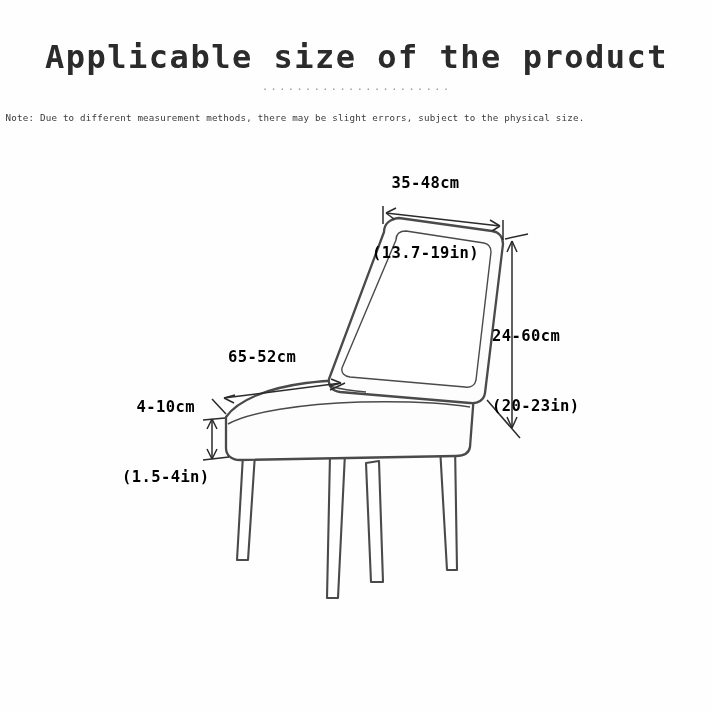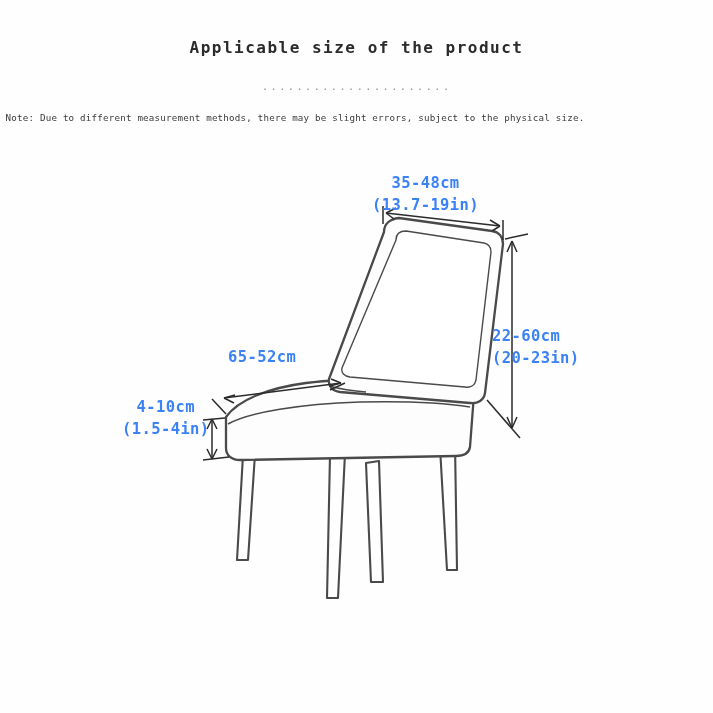--- a/index.html
+++ b/index.html
@@ -19,21 +19,21 @@
     height: 713px;
     background: #fefefe;
   }
   #title {
     position: absolute;
     top: 38px;
     left: 0;
     width: 713px;
     text-align: center;
     font-family: "DejaVu Sans Mono", monospace;
-    font-size: 16px;
+    font-size: 32px;
     font-weight: bold;
     letter-spacing: 1.5px;
     color: #2b2b2b;
   }
   #dots {
     position: absolute;
     top: 80px;
     left: 0;
     width: 713px;
     text-align: center;
@@ -58,27 +58,28 @@
     top: 0;
     left: 0;
     width: 713px;
     height: 713px;
   }
   .dim-label {
     position: absolute;
     font-family: "DejaVu Sans Mono", monospace;
     font-size: 15.5px;
     font-weight: bold;
-    color: #3b82f6;
+    color: #000000;
     letter-spacing: 0.4px;
     line-height: 1.45;
     white-space: nowrap;
   }
   .dim-label .l2 {
     display: block;
+    margin-top: 48px;
   }
   #dim-top {
     top: 172px;
     left: 372px;
     text-align: center;
   }
   #dim-right {
     top: 325px;
     left: 492px;
     text-align: left;
@@ -176,21 +177,21 @@
       <path d="M212,459 L207,449 M212,459 L217,449" stroke-linejoin="round"></path>
     </g>
   </svg>
 
   <div class="dim-label" id="dim-top">
     <span>35-48cm</span>
     <span class="l2">(13.7-19in)</span>
   </div>
 
   <div class="dim-label" id="dim-right">
-    <span>22-60cm</span>
+    <span>24-60cm</span>
     <span class="l2">(20-23in)</span>
   </div>
 
   <div class="dim-label" id="dim-seat">
     <span>65-52cm</span>
   </div>
 
   <div class="dim-label" id="dim-skirt">
     <span>4-10cm</span>
     <span class="l2">(1.5-4in)</span>

